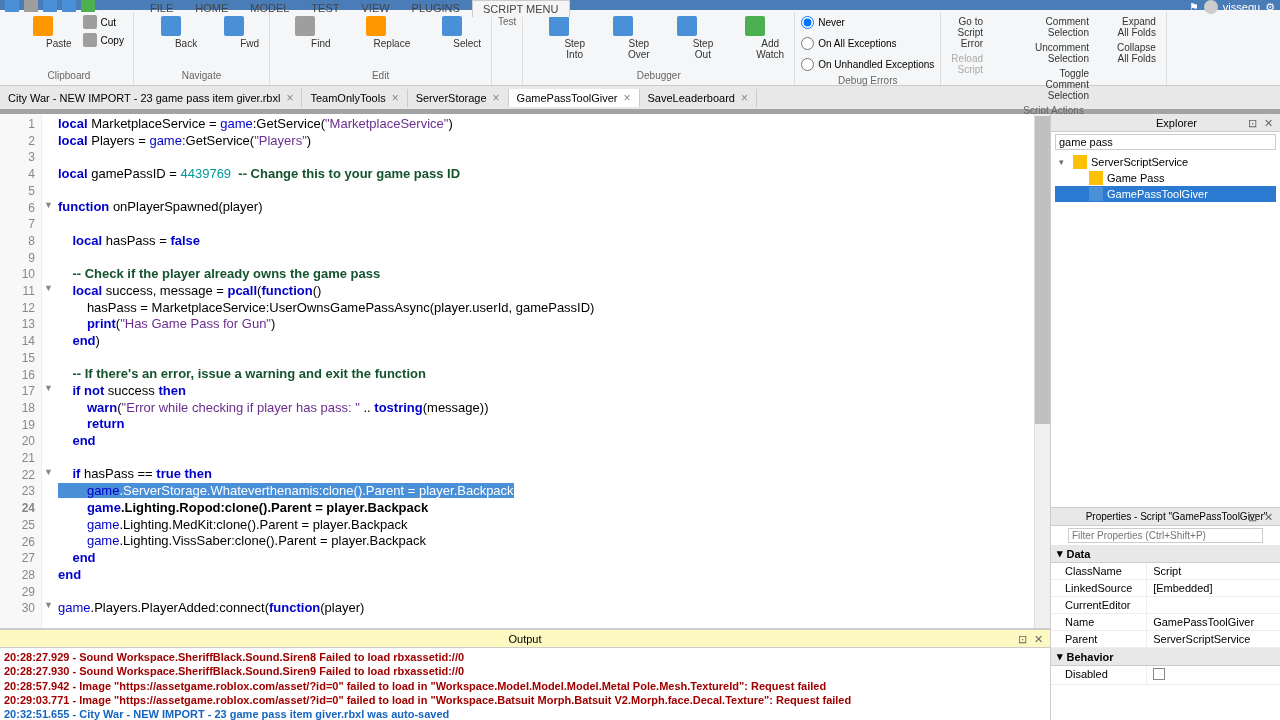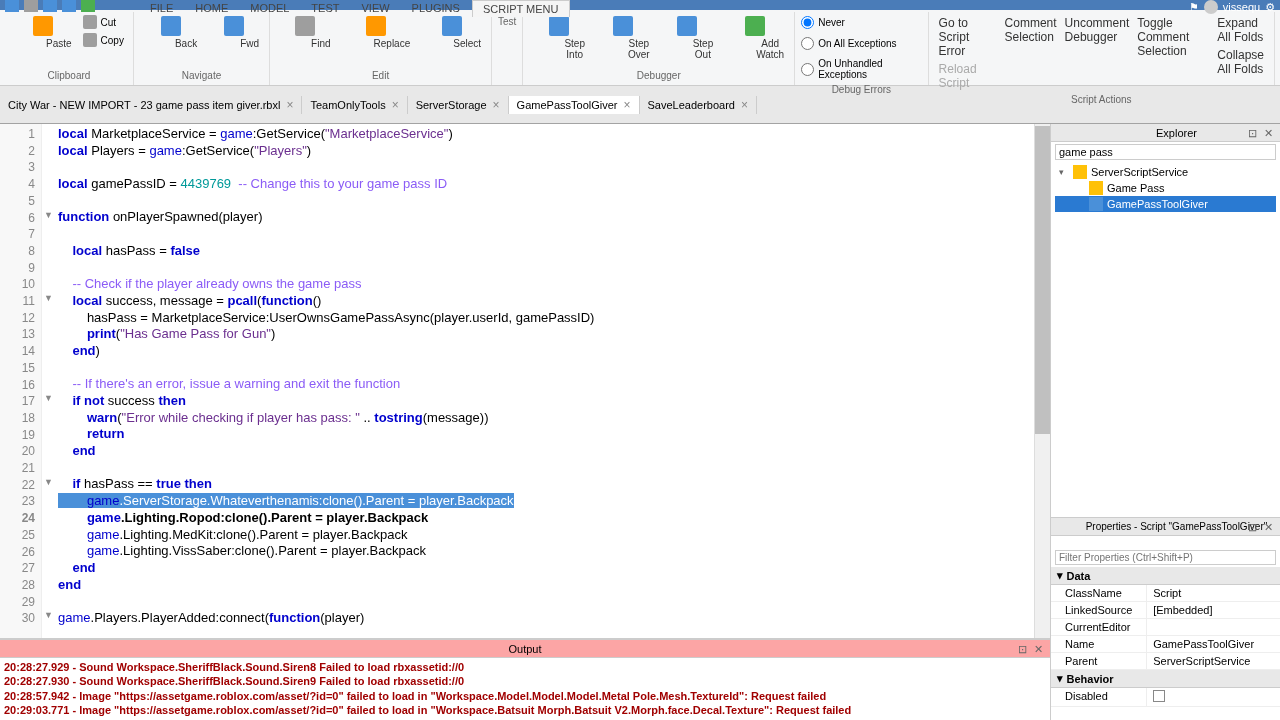--- a/index.html
+++ b/index.html
@@ -18,73 +18,73 @@
 .ribbon { height: 76px; background: #f5f6f7; border-bottom: 1px solid #ccc; display: flex; padding: 2px 5px 0; }
 .ribbon-group { display: flex; flex-direction: column; align-items: center; border-right: 1px solid #ddd; padding: 2px 6px; }
 .ribbon-group-items { display: flex; gap: 4px; flex: 1; align-items: flex-start; }
 .ribbon-group-label { font-size: 10px; color: #666; padding: 2px 0; }
 .ribbon-btn { display: flex; flex-direction: column; align-items: center; gap: 2px; padding: 2px 4px; cursor: pointer; min-width: 28px; }
 .ribbon-btn-icon { width: 20px; height: 20px; background: #ddd; border-radius: 2px; }
 .ribbon-btn-label { font-size: 10px; color: #333; text-align: center; line-height: 1.1; margin-left: 31px; }
 .ribbon-btn-small { display: flex; align-items: center; gap: 4px; padding: 1px 3px; font-size: 10px; cursor: pointer; }
 .ribbon-btn-small-icon { width: 14px; height: 14px; background: #ddd; border-radius: 2px; }
 .ribbon-radio { display: flex; align-items: center; gap: 4px; font-size: 10px; padding: 2px 0; }
-.ribbon-link { font-size: 12px; color: #333; padding: 2px 4px; cursor: pointer; }
+.ribbon-link { font-size: 10px; color: #333; padding: 2px 4px; cursor: pointer; text-align: right; }
 .ribbon-link.disabled { color: #aaa; }
 
 
-.doctabs { height: 38px; background: #e8e8e8; border-bottom: 1px solid #a3a3a3; display: flex; align-items: center; }
+.doctabs { height: 28px; background: #e8e8e8; border-bottom: 5px solid #a3a3a3; display: flex; align-items: center; }
 .doctab { display: flex; align-items: center; gap: 6px; padding: 3px 8px; font-size: 11px; border-right: 1px solid #ccc; cursor: pointer; }
 .doctab.active { background: #fff; }
 .doctab-close { color: #888; cursor: pointer; font-size: 12px; line-height: 1; }
 
 
 .main { display: flex; height: calc(720px - 10px - 76px - 22px); }
 
 
 .editor-pane { flex: 1; display: flex; flex-direction: column; position: relative; }
 .editor { flex: 1; display: flex; font-family: 'Consolas', monospace; font-size: 13px; overflow: hidden; position: relative; }
 .gutter { width: 42px; background: #f8f8f8; border-right: 1px solid #eee; text-align: right; padding: 2px 6px 0 0; color: #888; font-size: 12px; line-height: 16.7px; }
 .fold-col { width: 12px; background: #fff; position: relative; }
 .fold-marker { position: absolute; left: 2px; color: #888; font-size: 9px; }
 .code { flex: 1; padding: 2px 4px 0; line-height: 16.7px; white-space: pre; position: relative; }
 .code-line { height: 16.7px; }
 .kw { color: #0000cd; font-weight: bold; }
 .str { color: #6b2f8f; }
 .num { color: #009999; }
-.com { color: #8b5cf6; }
+.com { color: #14532d; font-weight: bold; }
 .id { color: #000; }
 .gl { color: #0000cd; }
 .sel-line { background: #4a90d9; color: #fff; display: inline; }
 .sel-line .kw, .sel-line .id { color: #fff; }
 .scrollbar-v { width: 16px; background: #f0f0f0; border-left: 1px solid #ddd; }
 .scrollbar-thumb { background: #c0c0c0; height: 60%; margin-top: 2px; }
 
 
 .output-panel { height: 98px; border-top: 2px solid #ccc; display: flex; flex-direction: column; }
-.output-header { height: 18px; background: #fca5a5; border-bottom: 1px solid #ccc; display: flex; align-items: center; justify-content: center; font-size: 11px; position: relative; }
+.output-header { height: 18px; background: #fef9c3; border-bottom: 1px solid #ccc; display: flex; align-items: center; justify-content: center; font-size: 11px; position: relative; }
 .output-header-icons { position: absolute; right: 4px; display: flex; gap: 4px; }
 .output-body { flex: 1; overflow: auto; padding: 2px 4px; font-family: 'Consolas', monospace; font-size: 11px; line-height: 1.3; }
 .output-line { color: #a00000; font-weight: bold; }
 .output-line.info { color: #1565c0; }
 
 
 .right-panels { width: 230px; display: flex; flex-direction: column; border-left: 1px solid #ccc; }
 .panel { border-bottom: 1px solid #ccc; display: flex; flex-direction: column; }
 .panel-header { height: 18px; background: #e8e8e8; border-bottom: 1px solid #ccc; display: flex; align-items: center; justify-content: center; font-size: 11px; position: relative; padding-left: 22px; }
 .panel-header-icons { position: absolute; right: 4px; display: flex; gap: 4px; }
 .panel-icon { width: 12px; height: 12px; color: #666; cursor: pointer; }
 .explorer-filter { padding: 2px 4px; }
 .explorer-filter input { width: 100%; font-size: 11px; padding: 1px 3px; border: 1px solid #ccc; }
 .explorer-tree { flex: 1; padding: 2px 4px; overflow: auto; }
 .tree-node { display: flex; align-items: center; gap: 4px; padding: 1px 0; font-size: 11px; cursor: pointer; }
 .tree-node.selected { background: #2a7ad2; color: #fff; }
 .tree-arrow { width: 10px; color: #666; font-size: 9px; }
 .tree-icon { width: 14px; height: 14px; display: inline-block; }
-.props-filter { padding: 2px 4px; margin-top: 12px; }
+.props-filter { padding: 2px 17px; }
 .props-filter input { width: 100%; font-size: 10px; padding: 1px 3px; border: 1px solid #ccc; color: #888; }
 .props-body { flex: 1; overflow: auto; }
 .props-section { background: #e8e8e8; padding: 2px 6px; font-size: 11px; font-weight: bold; border-bottom: 1px solid #ccc; display: flex; align-items: center; gap: 4px; }
 .props-row { display: flex; border-bottom: 1px solid #eee; font-size: 11px; }
 .props-key { width: 42%; padding: 2px 6px 2px 14px; border-right: 1px solid #eee; }
 .props-val { flex: 1; padding: 2px 6px; }
 .checkbox { width: 12px; height: 12px; border: 1px solid #888; display: inline-block; }
 .checkbox.checked::after { content: "✓"; font-size: 10px; line-height: 10px; }
 
 
@@ -224,23 +224,23 @@
     <div class="ribbon-group-label">Debug Errors</div>
   </div>
 
   <div class="ribbon-group" style="flex:0;">
     <div class="ribbon-group-items" style="flex-direction:column;gap:0;align-items:flex-start;">
       <div style="display:flex;gap:20px;">
         <div style="display:flex;flex-direction:column;">
           <div class="ribbon-link">Go to Script Error</div>
           <div class="ribbon-link disabled">Reload Script</div>
         </div>
-        <div style="display:flex;flex-direction:row;">
+        <div style="display:flex;flex-direction:column;margin-left:24px;">
           <div class="ribbon-link">Comment Selection</div>
-          <div class="ribbon-link">Uncomment Debugger</div>
+          <div class="ribbon-link">Uncomment Selection</div>
           <div class="ribbon-link">Toggle Comment Selection</div>
         </div>
         <div style="display:flex;flex-direction:column;">
           <div class="ribbon-link">Expand All Folds</div>
           <div class="ribbon-link">Collapse All Folds</div>
         </div>
       </div>
     </div>
     <div class="ribbon-group-label">Script Actions</div>
   </div>

